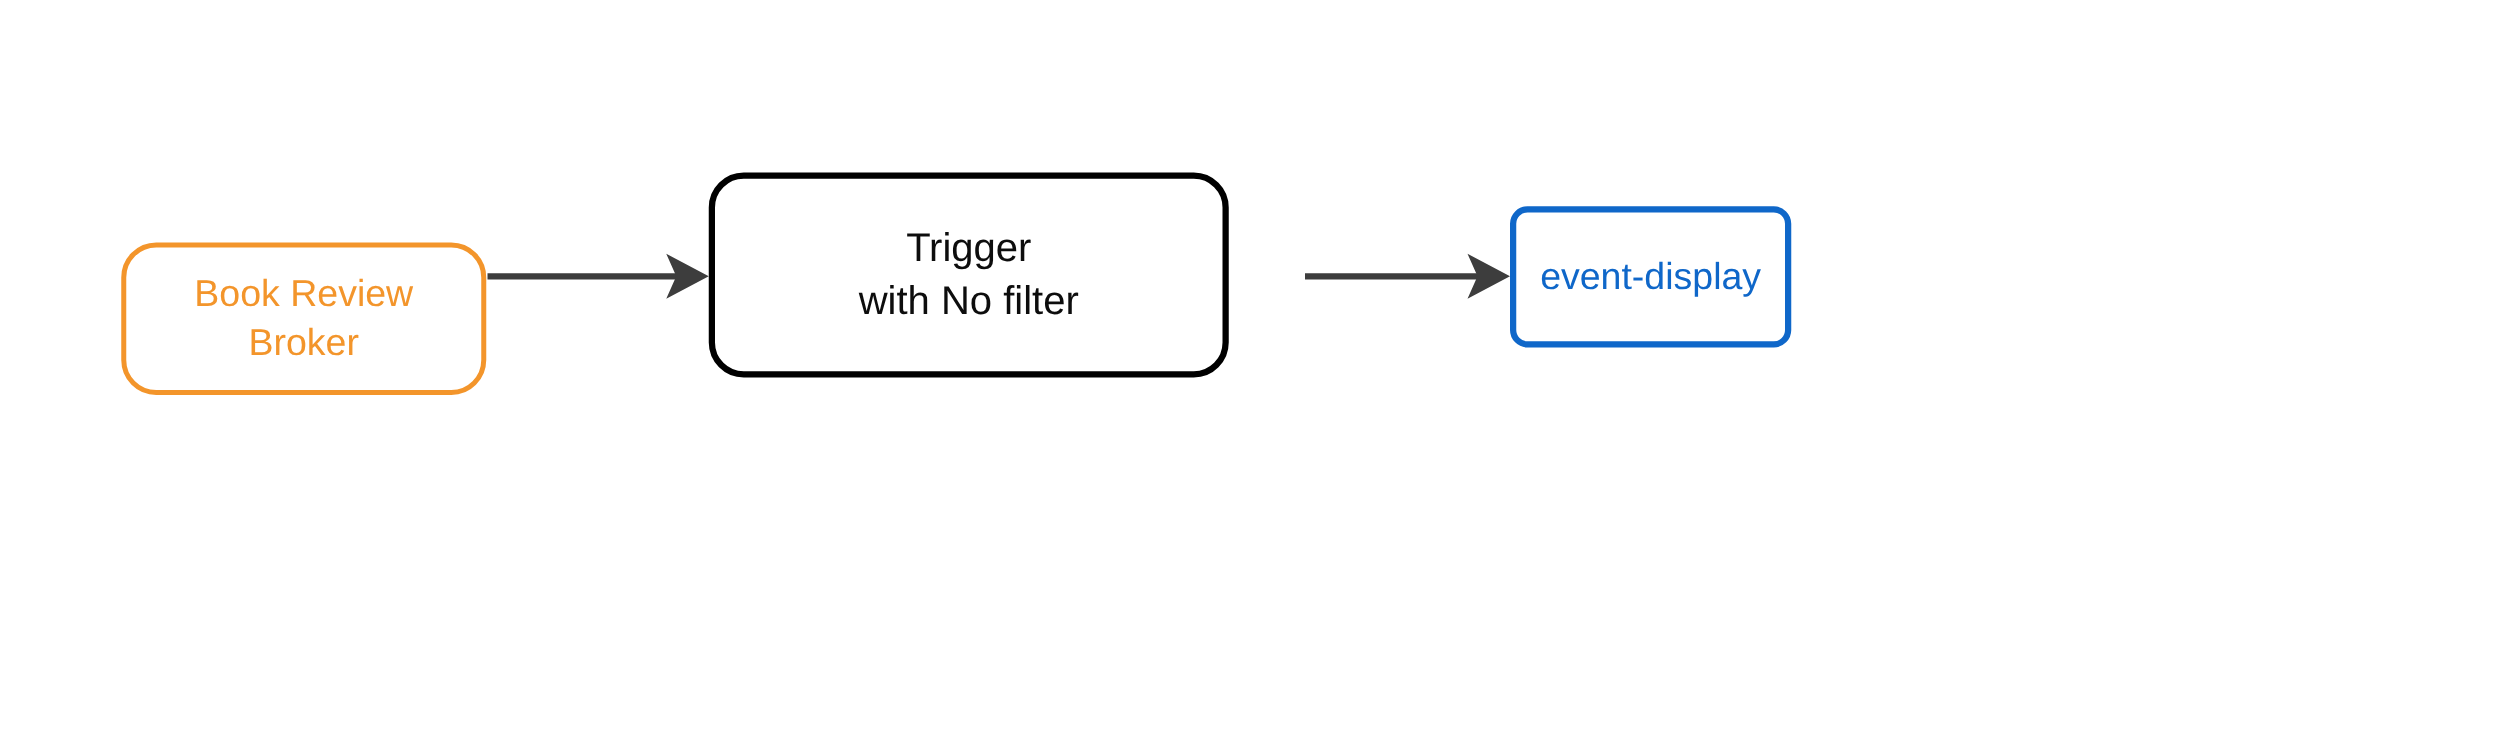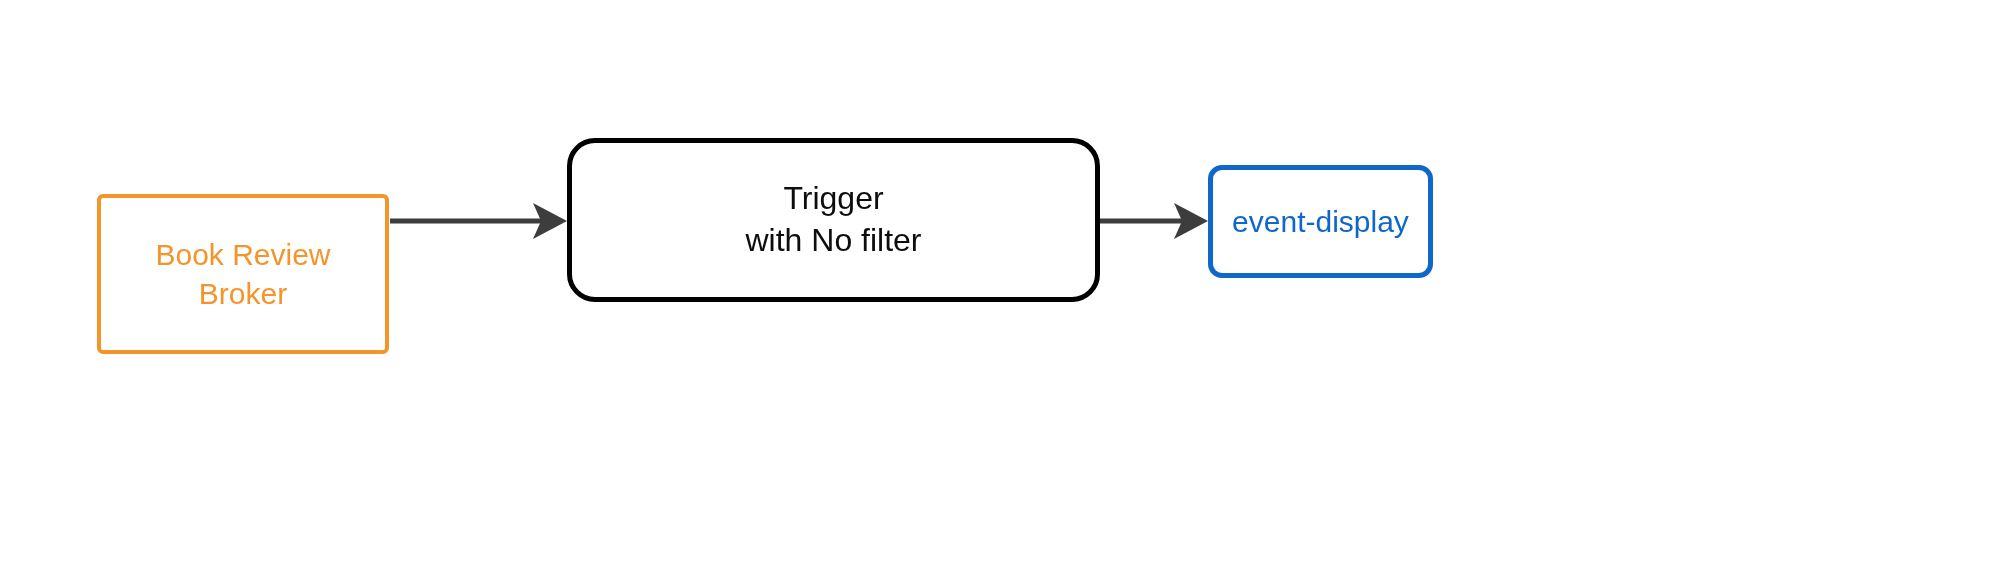--- a/index.html
+++ b/index.html
@@ -31,32 +31,32 @@
     line-height: 1.30;
     white-space: pre-line;
     user-select: none;
   }
 
   
   .node-source {
     left: 97px;
     top: 194px;
     width: 292px;
-    height: 160px;
+    height: 122px;
     border: 4px solid #f3952b;
-    border-radius: 6px;
+    border-radius: 28px;
     color: #f3952b;
     font-size: 30px;
   }
 
   
   .node-trigger {
     left: 567px;
     top: 138px;
-    width: 533px;
+    width: 416px;
     height: 164px;
     border: 5px solid #000000;
     border-radius: 28px;
     color: #0d0d0d;
     font-size: 32px;
   }
 
   
   .node-sink {
     left: 1208px;

